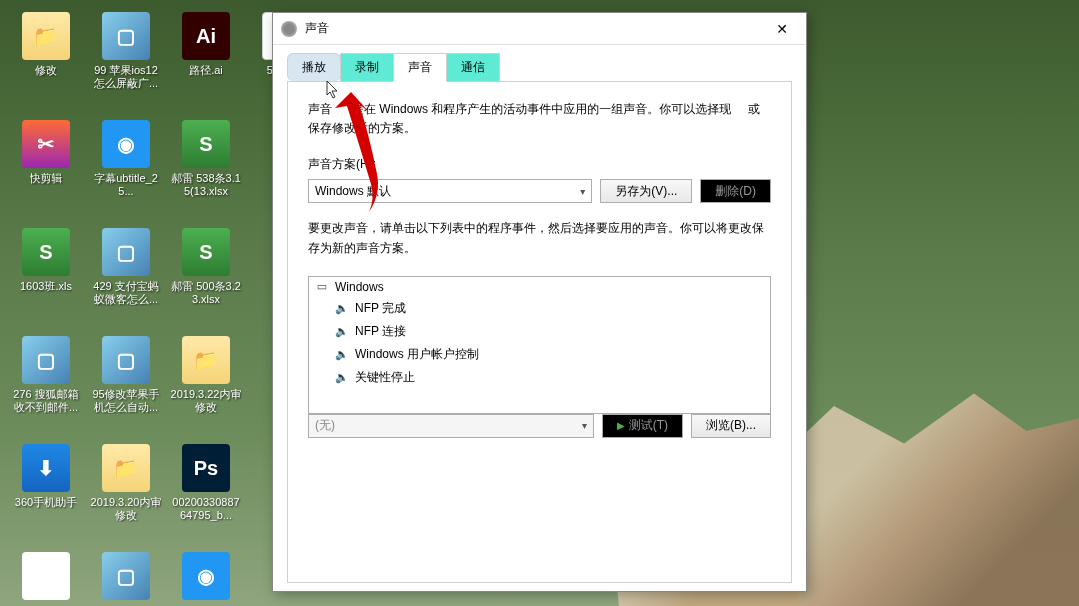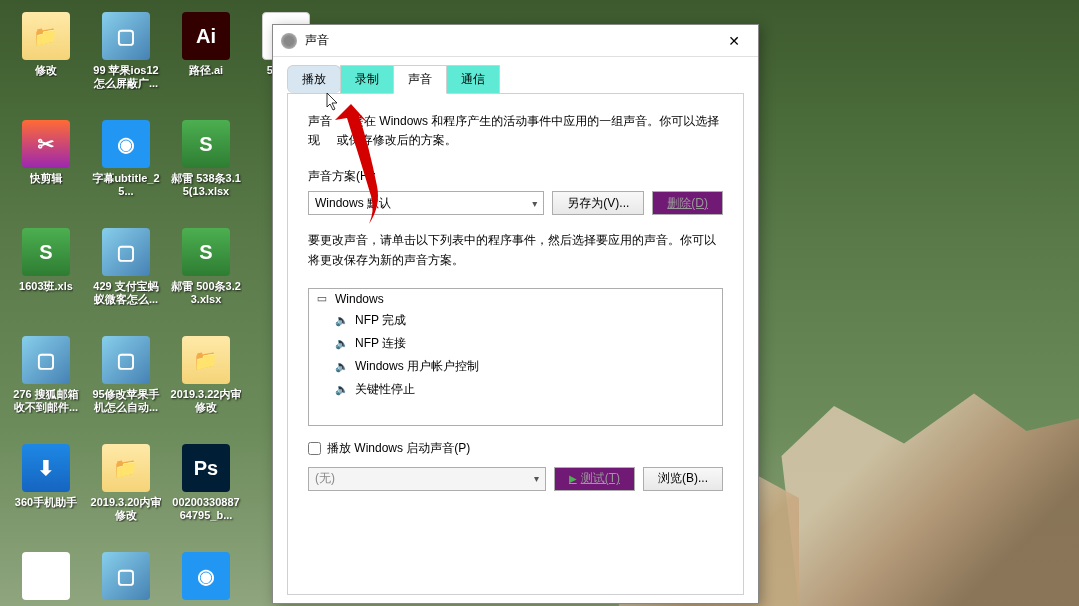--- a/index.html
+++ b/index.html
@@ -5,33 +5,33 @@
 * { margin: 0; padding: 0; box-sizing: border-box; font-family: "Microsoft YaHei", "Segoe UI", sans-serif; }
 body { width: 1079px; height: 606px; overflow: hidden; position: relative; background: linear-gradient(to bottom, #4a6b3a 0%, #5a7a4a 30%, #6b8b5a 60%, #7a9a6a 100%); }
 .wallpaper { position: absolute; inset: 0; background: linear-gradient(to bottom, #3d5a2e 0%, #4a6b3a 20%, #5a7a4a 40%, #6b8b5a 70%, #8fa57e 100%); }
 .wallpaper::before { content: ""; position: absolute; bottom: 0; right: 0; width: 350px; height: 250px; background: linear-gradient(135deg, #d4c5a8 40%, #b89878 60%, #8a7055 80%); clip-path: polygon(20% 100%, 15% 40%, 30% 20%, 50% 35%, 70% 15%, 85% 30%, 100% 25%, 100% 100%); opacity: 0.9; }
 .wallpaper::after { content: ""; position: absolute; bottom: 0; right: 280px; width: 200px; height: 180px; background: linear-gradient(135deg, #e8ddc8 40%, #c8a880 70%); clip-path: polygon(10% 100%, 5% 50%, 25% 30%, 50% 45%, 75% 25%, 100% 40%, 100% 100%); opacity: 0.85; }
 
 .desktop { position: absolute; inset: 0; padding: 8px; }
 .desktop-grid { display: grid; grid-template-columns: repeat(4, 76px); grid-auto-rows: 106px; gap: 2px 4px; }
 .desktop-icon { display: flex; flex-direction: column; align-items: center; justify-content: flex-start; padding-top: 4px; cursor: pointer; }
 .desktop-icon .ico { width: 48px; height: 48px; border-radius: 4px; display: flex; align-items: center; justify-content: center; font-size: 20px; color: #fff; font-weight: bold; }
-.desktop-icon .lbl { font-size: 11px; color: #fff; text-align: center; text-shadow: 1px 1px 2px rgba(0,0,0,0.8); margin-top: 4px; line-height: 1.2; max-width: 72px; word-break: break-all; overflow: hidden; font-weight: bold; }
+.desktop-icon .lbl { font-size: 11px; color: #fff; text-align: center; text-shadow: 1px 1px 2px rgba(0,0,0,0.8); margin-top: 4px; line-height: 1.2; max-width: 72px; word-break: break-all; overflow: hidden; }
 .ico-folder { background: linear-gradient(#ffe9a8, #f5d478); }
 .ico-ai { background: #330000; color: #ff9a00; font-size: 16px; }
 .ico-xls { background: linear-gradient(#4caf50, #2e7d32); }
 .ico-app1 { background: linear-gradient(#ff6b35, #9c27b0); }
 .ico-app2 { background: #2196f3; }
 .ico-app3 { background: linear-gradient(#1e88e5, #1565c0); border-radius: 50%; }
 .ico-ps { background: #001e36; color: #31a8ff; font-size: 14px; }
 .ico-opera { background: #fff; color: #ff1b2d; border-radius: 50%; }
 .ico-img { background: linear-gradient(135deg, #87ceeb, #4682b4); }
 .ico-excel { background: #fff; border: 1px solid #ccc; color: #217346; font-size: 14px; }
 
-.dialog { position: absolute; left: 272px; top: 24px; width: 487px; height: 580px; background: #fff; border: 1px solid #888; box-shadow: 3px 3px 12px rgba(0,0,0,0.3); display: flex; flex-direction: column; }
+.dialog { position: absolute; left: 272px; top: 12px; width: 535px; height: 580px; background: #fff; border: 1px solid #888; box-shadow: 3px 3px 12px rgba(0,0,0,0.3); display: flex; flex-direction: column; }
 .dialog-titlebar { height: 32px; display: flex; align-items: center; padding: 0 8px; border-bottom: 1px solid #e0e0e0; }
 .dialog-titlebar .sys-icon { width: 16px; height: 16px; background: radial-gradient(circle, #888 40%, #aaa 70%); border-radius: 50%; margin-right: 8px; }
 .dialog-titlebar .title { font-size: 12px; flex: 1; }
 .dialog-titlebar .close { width: 32px; height: 28px; display: flex; align-items: center; justify-content: center; font-size: 14px; cursor: pointer; }
 
 .dialog-body { flex: 1; padding: 8px 14px; }
 .tabs { display: flex; }
 .tab { padding: 5px 14px; font-size: 12px; border: 1px solid #d0d0d0; background: #5eead4; border-bottom: none; cursor: pointer; margin-right: -1px; position: relative; }
 .tab.active { background: #fff; z-index: 2; border-bottom: 1px solid #fff; margin-bottom: -1px; }
 .tab.highlight { background: #d8e6f2; border-radius: 6px; }
@@ -40,21 +40,21 @@
 .cursor-arrow { position: absolute; left: 38px; top: -2px; width: 14px; height: 20px; z-index: 10; }
 .red-arrow { position: absolute; left: 45px; top: 2px; width: 60px; height: 130px; z-index: 9; pointer-events: none; }
 
 .desc { font-size: 12px; line-height: 1.6; margin-bottom: 18px; }
 .section-label { font-size: 12px; margin-bottom: 6px; }
 .row { display: flex; gap: 8px; margin-bottom: 16px; }
 .select { height: 24px; border: 1px solid #adadad; background: #fff; font-size: 12px; padding: 0 6px; display: flex; align-items: center; justify-content: space-between; cursor: pointer; }
 .select.disabled { background: #f5f5f5; color: #888; }
 .select .chev { font-size: 10px; color: #555; }
 .btn { height: 24px; padding: 6px 14px; border: 1px solid #adadad; background: linear-gradient(#f8f8f8,#e8e8e8); font-size: 12px; cursor: pointer; display: flex; align-items: center; }
-.btn.disabled { color: #999; background: #701a75; cursor: default; text-decoration: underline; }
+.btn.disabled { color: #999; background: #000000; cursor: default; }
 .btn .tri { color: #4caf50; margin-right: 4px; font-size: 10px; }
 
 .events-list { border: 1px solid #adadad; height: 138px; overflow-y: scroll; background: #fff; font-size: 12px; }
 .events-list .row-item { padding: 3px 6px; display: flex; align-items: center; gap: 6px; }
 .events-list .row-item .ico-small { width: 14px; display: inline-flex; justify-content: center; color: #555; font-size: 11px; }
 .events-list .indent { padding-left: 26px; }
 
 .checkbox-row { display: flex; align-items: center; gap: 6px; font-size: 12px; margin: 14px 0 10px; }
 .checkbox-row input { width: 13px; height: 13px; }
 .disabled-text { color: #999; }
@@ -203,24 +203,20 @@
           <div class="row-item indent">
             <span class="ico-small">🔈</span>
             <span>Windows 用户帐户控制</span>
           </div>
           <div class="row-item indent">
             <span class="ico-small">🔈</span>
             <span>关键性停止</span>
           </div>
         </div>
 
-      <label class="checkbox-row">
-        <input type="checkbox" style="">
-        <span>播放 Windows 启动声音(P)</span>
-      </label>
 
       <div class="row">
         <div class="select disabled" style="flex:1">
           <span>(无)</span>
             <span class="chev">▾</span>
         </div>
         <div class="btn disabled">
             <span class="tri">▶</span>
             <span>测试(T)</span>
           </div>

